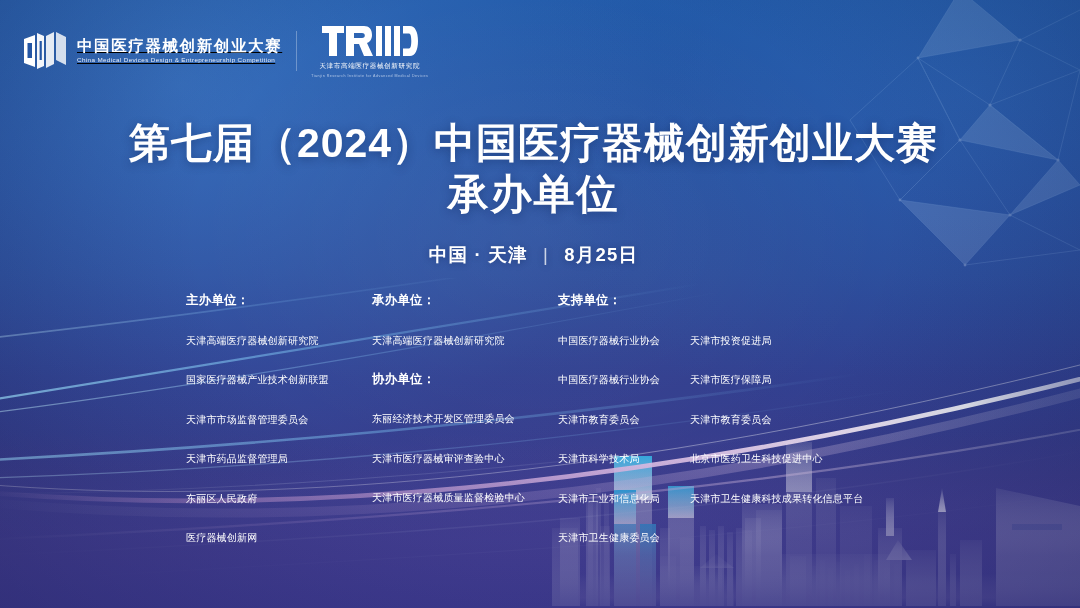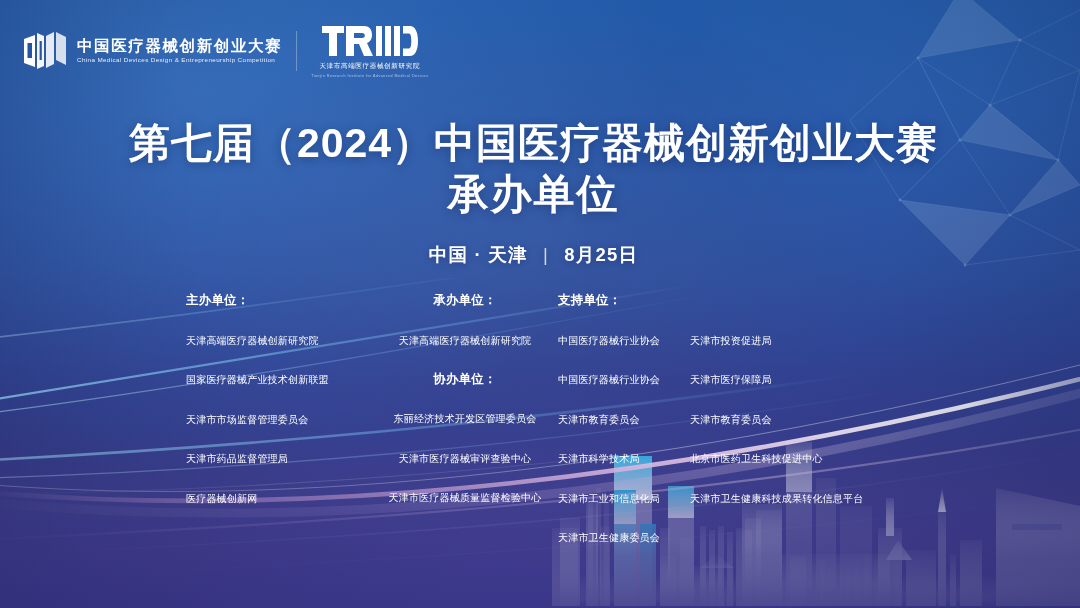--- a/index.html
+++ b/index.html
@@ -110,21 +110,21 @@
 
   .logo-cmdc {
     display: flex;
     align-items: center;
     gap: 9px;
   }
   .logo-mark {
     width: 46px; height: 42px;
     flex: 0 0 auto;
   }
-  .logo-words { line-height: 1; }
+  .logo-words { line-height: 1; text-decoration: underline; }
   .logo-cn {
     color: #ffffff;
     font-size: 15.5px;
     letter-spacing: 1.6px;
     font-weight: 700;
     white-space: nowrap;
   }
   .logo-en {
     color: #e9eef8;
     font-size: 6.2px;
@@ -201,21 +201,21 @@
     position: absolute;
     left: 186px;
     top: 291px;
     display: flex;
     align-items: flex-start;
     gap: 0;
     color: #ffffff;
   }
   .org-col { display: flex; flex-direction: column; }
   .col-a { width: 186px; }
-  .col-b { width: 186px; text-align: center; }
+  .col-b { width: 186px; }
   .col-c { width: 132px; }
   .col-d { width: 210px; }
 
   .org-head {
     font-size: 12.4px;
     font-weight: 700;
     line-height: 19.5px;
     letter-spacing: 0.3px;
     white-space: nowrap;
   }
@@ -517,20 +517,21 @@
   </div>
 
   <div class="orgs">
 
     <div class="org-col col-a">
       <div class="org-head">主办单位：</div>
       <div class="org-item">天津高端医疗器械创新研究院</div>
       <div class="org-item">国家医疗器械产业技术创新联盟</div>
       <div class="org-item">天津市市场监督管理委员会</div>
       <div class="org-item">天津市药品监督管理局</div>
+      <div class="org-item">东丽区人民政府</div>
       <div class="org-item">医疗器械创新网</div>
     </div>
 
     <div class="org-col col-b">
       <div class="org-head">承办单位：</div>
       <div class="org-item">天津高端医疗器械创新研究院</div>
       <div class="org-gap"></div>
       <div class="org-head">协办单位：</div>
       <div class="org-item">东丽经济技术开发区管理委员会</div>
       <div class="org-item">天津市医疗器械审评查验中心</div>

